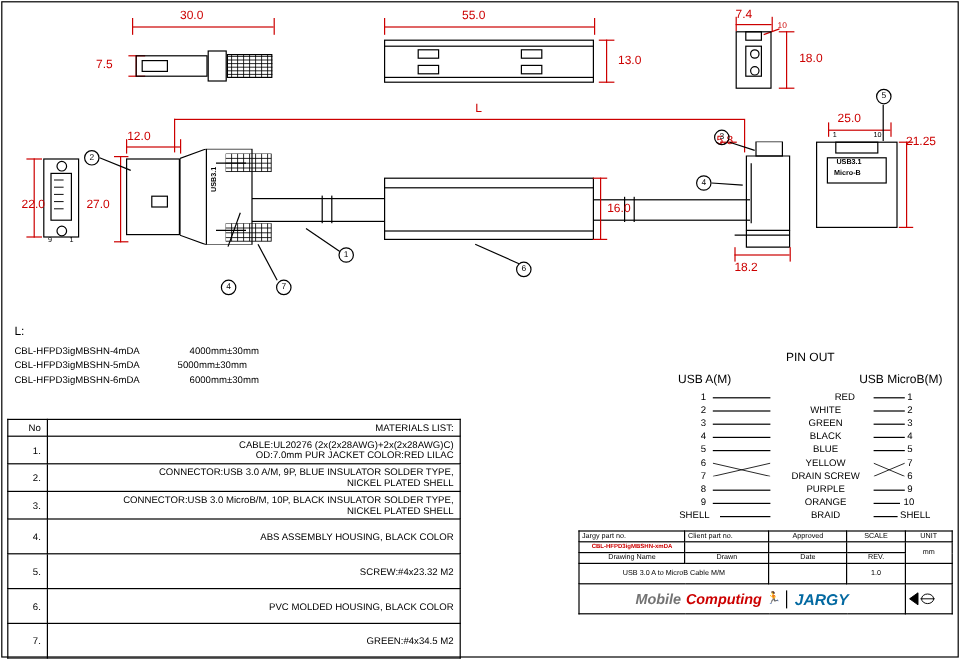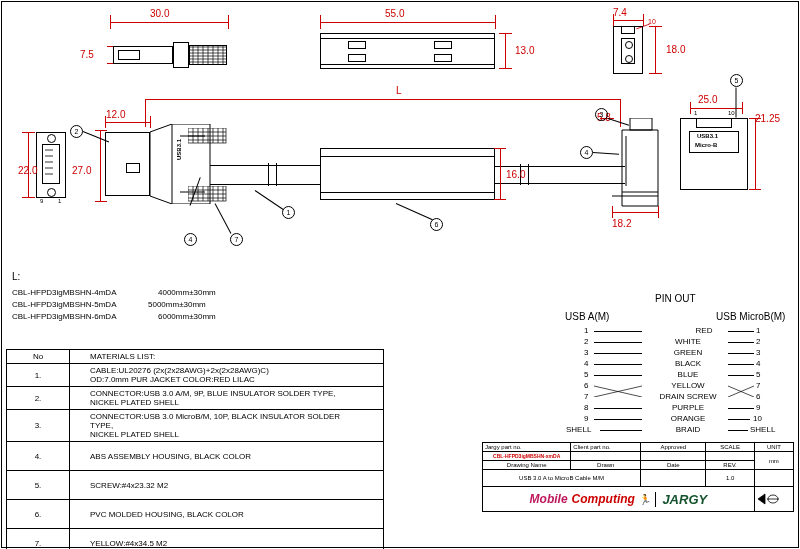--- a/index.html
+++ b/index.html
@@ -17,21 +17,21 @@
   .t7{font-size:7px;line-height:8px;white-space:pre;}
   .t6{font-size:6px;line-height:7px;white-space:pre;}
   .red{color:#cc0000;}
   .bold{font-weight:bold;}
   .ln{position:absolute;background:#000;}
   .redln{position:absolute;background:#cc0000;}
   .box{position:absolute;border:1px solid #000;box-sizing:border-box;}
   .circ{position:absolute;border:1px solid #000;border-radius:50%;
         box-sizing:border-box;text-align:center;font-size:7px;}
   table.mat{position:absolute;border-collapse:collapse;font-size:8px;}
-  table.mat td{border:1px solid #000;padding:2px 20px;vertical-align:middle;}
+  table.mat td{border:1px solid #000;padding:2px 5px;vertical-align:middle;text-align:right;}
   table.tb{position:absolute;border-collapse:collapse;font-size:6px;}
   table.tb td{border:1px solid #000;padding:1px 2px;vertical-align:middle;}
   .ctr{text-align:center;}
   svg{display:block;}
 </style>
 </head>
 <body>
 
 <div class="redln abs" style="left:110px;top:22px;width:118px;height:1px;"></div>
 <div class="redln abs" style="left:110px;top:15px;width:1px;height:14px;"></div>
@@ -261,21 +261,21 @@
   <tr>
     <td class="ctr">5.</td>
     <td style="height:24px;">SCREW:#4x23.32 M2</td>
   </tr>
   <tr>
     <td class="ctr">6.</td>
     <td style="height:24px;">PVC MOLDED HOUSING, BLACK COLOR</td>
   </tr>
   <tr>
     <td class="ctr">7.</td>
-    <td style="height:24px;">YELLOW:#4x34.5 M2</td>
+    <td style="height:24px;">GREEN:#4x34.5 M2</td>
   </tr>
 </tbody>
   </table>
 
 <div class="abs t9" style="left:655px;top:294px;">PIN OUT</div>
 <div class="abs t9" style="left:565px;top:312px;">USB A(M)</div>
 <div class="abs t9" style="left:716px;top:312px;">USB MicroB(M)</div>
 
 <div class="abs" style="left:560px;top:326px;width:235px;">
   <div style="position:relative;height:11px;">
@@ -376,24 +376,24 @@
   </tr>
   <tr>
     <td colspan="2" class="ctr" style="height:14px;">USB 3.0 A to MicroB Cable M/M</td>
     <td>&nbsp;</td>
     <td class="ctr">1.0</td>
     <td>&nbsp;</td>
   </tr>
   <tr>
     <td colspan="4" style="height:24px;padding:0;">
       <div style="display:flex;align-items:center;justify-content:center;gap:4px;height:22px;">
-        <span style="font-size:12px;font-weight:bold;font-style:italic;color:#be185d;">Mobile</span>
+        <span style="font-size:12px;font-weight:bold;font-style:italic;color:#737373;">Mobile</span>
         <span style="font-size:12px;font-weight:bold;font-style:italic;color:#cc0000;">Computing</span>
         <span style="font-size:10px;">🏃</span>
-        <span style="font-size:13px;font-weight:bold;font-style:italic;color:#14532d;border-left:1px solid #000;padding-left:6px;">JARGY</span>
+        <span style="font-size:13px;font-weight:bold;font-style:italic;color:#0369a1;border-left:1px solid #000;padding-left:6px;">JARGY</span>
       </div>
     </td>
     <td style="text-align:center;">
       <svg width="24" height="12" viewBox="0 0 24 12">
         <g stroke="#000" fill="none" stroke-width="0.8">
           <path d="M1 6 L8 1 L8 11 Z" fill="#000"></path>
           <ellipse cx="16" cy="6" rx="5" ry="4"></ellipse>
           <path d="M10 6 L22 6"></path>
         </g>
       </svg>

